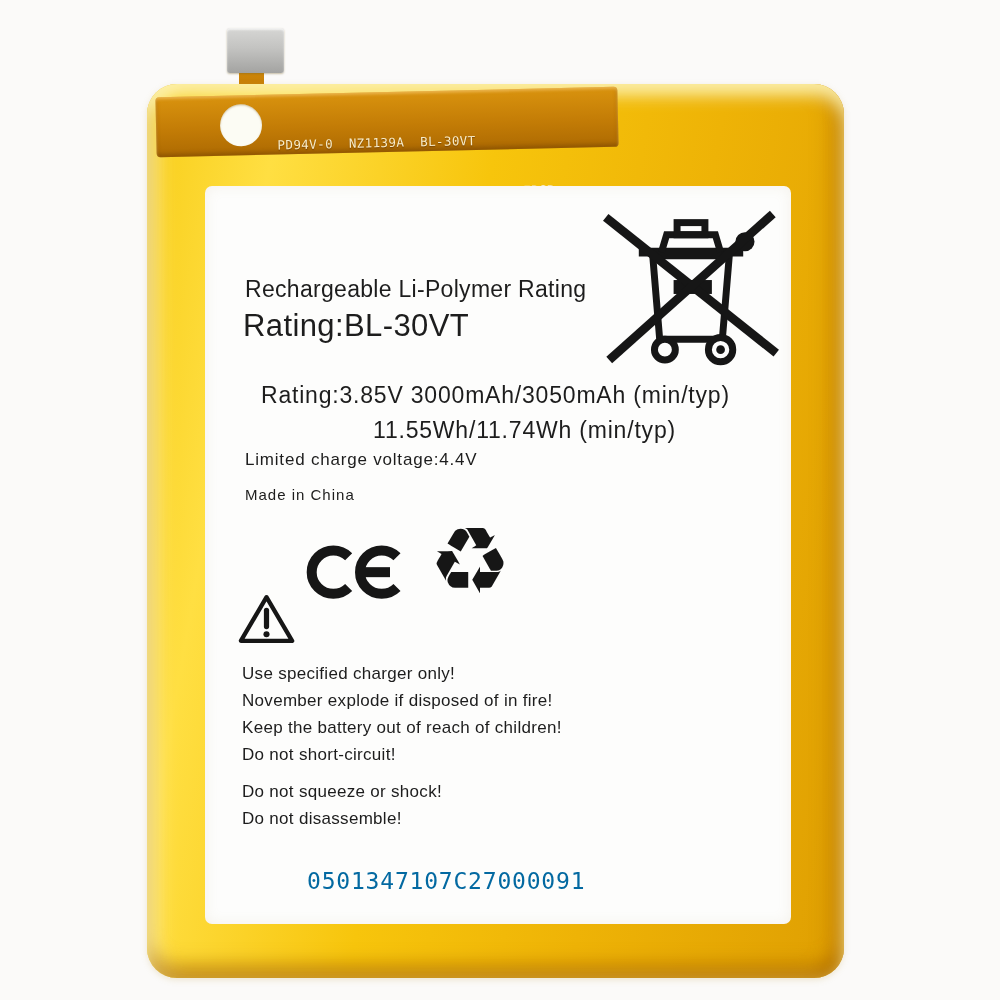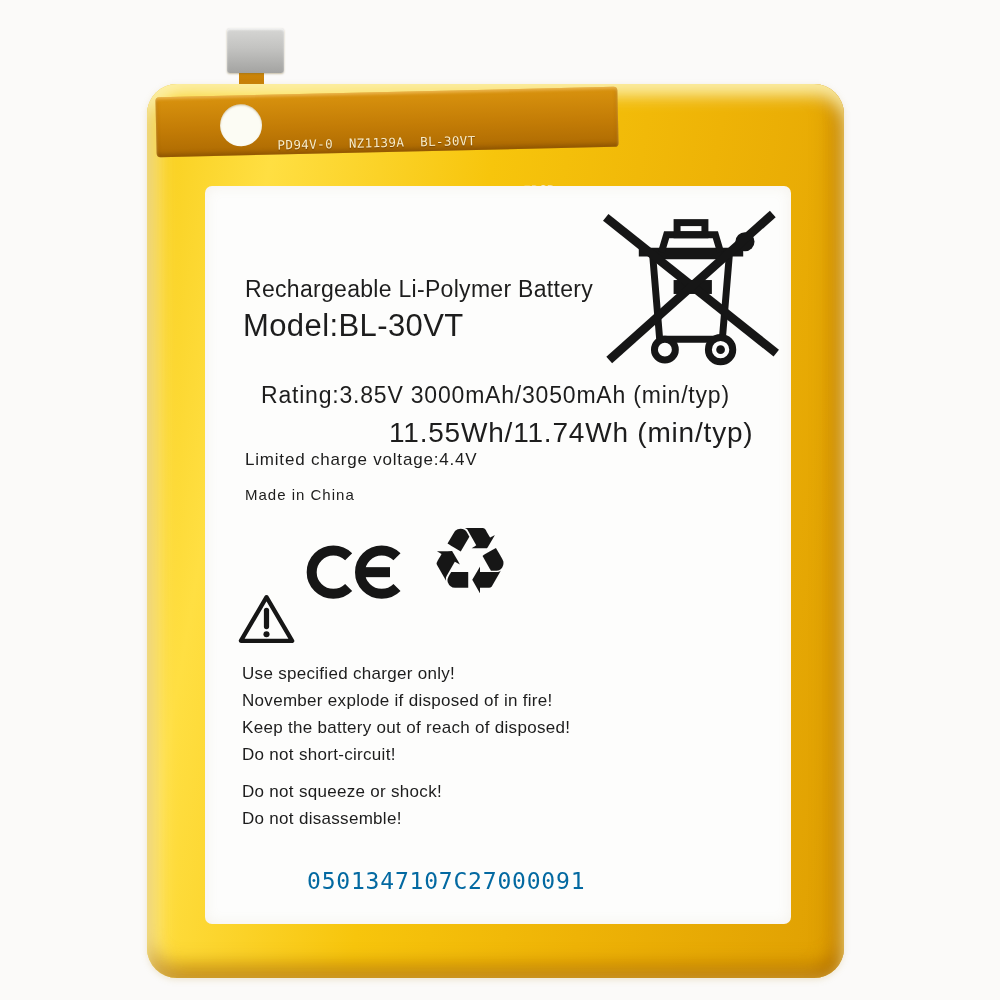--- a/index.html
+++ b/index.html
@@ -62,21 +62,21 @@
   .label{
     position:absolute;left:205px;top:186px;width:586px;height:738px;
     background:#fdfdfc;
     border-radius:7px;
     box-shadow:inset 0 0 14px rgba(180,160,110,.12);
     color:#1d1d1d;
   }
   .lbl-title{position:absolute;left:40px;top:90px;font-size:23px;letter-spacing:.3px;}
   .lbl-model{position:absolute;left:38px;top:122px;font-size:31px;letter-spacing:.4px;}
   .lbl-rating1{position:absolute;left:56px;top:196px;font-size:23px;letter-spacing:.8px;}
-  .lbl-rating2{position:absolute;left:184px;top:231px;font-size:28px;letter-spacing:.8px;text-align:center;}
+  .lbl-rating2{position:absolute;left:168px;top:231px;font-size:23px;letter-spacing:.8px;text-align:center;}
   .lbl-limited{position:absolute;left:40px;top:264px;font-size:17px;letter-spacing:.8px;}
   .lbl-made{position:absolute;left:40px;top:300px;font-size:15px;letter-spacing:1px;}
   .weee{position:absolute;left:388px;top:14px;width:196px;height:174px;}
   .ce{position:absolute;left:100px;top:348px;width:110px;height:78px;}
   .recycle{
     position:absolute;left:224px;top:330px;
     font-family:"DejaVu Sans", sans-serif;
     font-size:92px;line-height:1;color:#161616;
   }
   .tri{position:absolute;left:33px;top:406px;width:57px;height:54px;}
@@ -118,22 +118,22 @@
         <circle cx="40" cy="86" r="6" stroke-width="4" fill="#fdfdfc"></circle>
         <circle cx="72" cy="86" r="7" stroke-width="4" fill="#fdfdfc"></circle>
       </g>
       <rect x="45" y="46" width="22" height="8" fill="#161616"></rect>
       <circle cx="86" cy="24" r="5.5" fill="#161616"></circle>
       <circle cx="72" cy="86" r="2.5" fill="#161616"></circle>
       <line x1="6" y1="10" x2="104" y2="88" stroke="#161616" stroke-width="5"></line>
       <line x1="102" y1="8" x2="8" y2="92" stroke="#161616" stroke-width="5"></line>
     </svg>
 
-    <div class="lbl-title">Rechargeable Li-Polymer Battery</div>
-    <div class="lbl-model">Model:BL-30VT</div>
+    <div class="lbl-title">Rechargeable Li-Polymer Rating</div>
+    <div class="lbl-model">Rating:BL-30VT</div>
     <div class="lbl-rating1">Rating:3.85V 3000mAh/3050mAh (min/typ)</div>
     <div class="lbl-rating2">11.55Wh/11.74Wh (min/typ)</div>
     <div class="lbl-limited">Limited charge voltage:4.4V</div>
     <div class="lbl-made">Made in China</div>
 
     <svg class="ce" viewBox="0 0 132 78">
       <g stroke="#161616" fill="none" stroke-width="12">
         <path d="M52.4,19.6 A26,26 0 1,0 52.4,56.4"></path>
         <path d="M110.4,19.6 A26,26 0 1,0 110.4,56.4"></path>
         <line x1="72" y1="38" x2="102" y2="38"></line>
@@ -144,21 +144,21 @@
 
     <svg class="tri" viewBox="0 0 60 56">
       <path d="M30,5 L57,51 L3,51 Z" stroke="#161616" stroke-width="4.5" fill="none" stroke-linejoin="round"></path>
       <line x1="30" y1="19" x2="30" y2="36" stroke="#161616" stroke-width="5.5" stroke-linecap="round"></line>
       <circle cx="30" cy="44" r="3.2" fill="#161616"></circle>
     </svg>
 
     <div class="warnings">
       <div class="w0">Use specified charger only!</div>
       <div class="w1">November explode if disposed of in fire!</div>
-      <div class="w2">Keep the battery out of reach of disposed!</div>
+      <div class="w2">Keep the battery out of reach of children!</div>
       <div class="w3">Do not short-circuit!</div>
       <div class="w4">Do not squeeze or shock!</div>
       <div class="w5">Do not disassemble!</div>
     </div>
 
     <div class="serial">0501347107C27000091</div>
   </div>
 
 </div>
 

